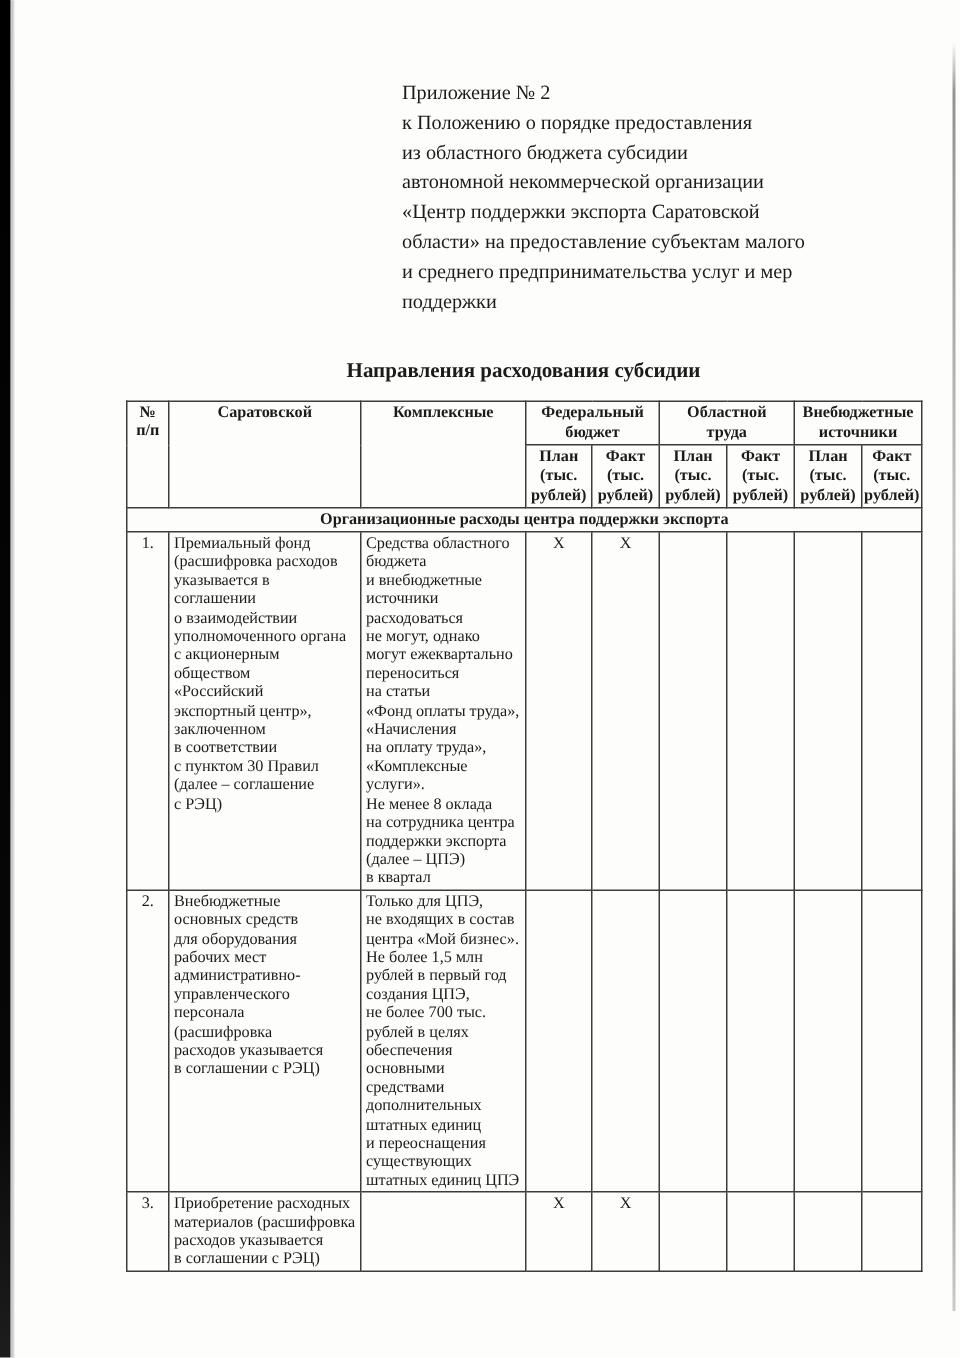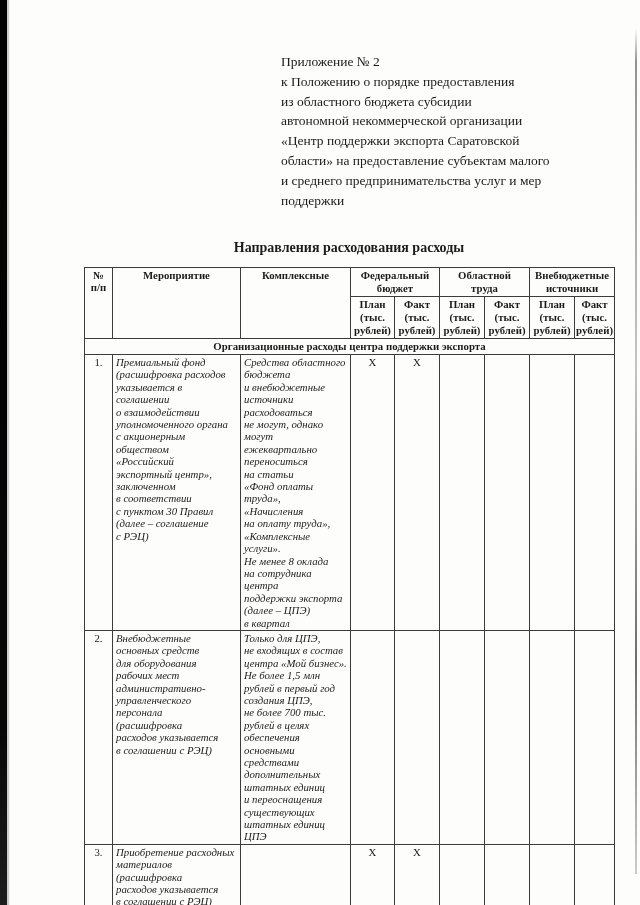--- a/index.html
+++ b/index.html
@@ -23,21 +23,21 @@
   .right-line {
     position: absolute; left: 635px; top: 28px;
     width: 2px; height: 846px;
     background: linear-gradient(to bottom,
       rgba(90,90,90,.0) 0%, rgba(90,90,90,.65) 4%,
       rgba(90,90,90,.35) 40%, rgba(60,60,60,.75) 75%,
       rgba(90,90,90,.3) 100%);
   }
 
   .appendix {
-    position: absolute; left: 281px; top: 52px; width: 345px;
+    position: absolute; left: 268px; top: 52px; width: 345px;
     font-size: 13.5px; line-height: 19.8px;
     white-space: pre-line;
   }
 
   .doc-title {
     position: absolute; left: 84px; top: 240px; width: 530px;
     text-align: center; font-weight: bold; font-size: 14px;
   }
 
   table.main {
@@ -49,59 +49,59 @@
     border: 1px solid #3c3c3c;
     vertical-align: top;
     padding: 1px 3px;
   }
   table.main th { font-weight: bold; text-align: center; padding: 1px 1px; }
   .pre { white-space: pre-line; }
   .group-th { line-height: 13px; white-space: pre-line; font-family: Liberation Serif, serif; }
   .sub-th { line-height: 13px; white-space: pre-line; margin-left: 20px; }
   .section-td { text-align: center; font-weight: bold; padding: 0 2px; line-height: 13px; }
   .cell-num { text-align: center; }
-  .cell-text { white-space: pre-line; padding-left: 4px; font-style: italic; }
+  .cell-text { white-space: pre-line; padding-left: 4px; }
   .cell-val { text-align: center; }
 </style>
 </head>
 <body>
 
 <div class="page">
 
   <div class="left-bar"></div>
   <div class="right-line"></div>
 
   <div class="appendix">Приложение № 2
 к Положению о порядке предоставления
 из областного бюджета субсидии
 автономной некоммерческой организации
 «Центр поддержки экспорта Саратовской
 области» на предоставление субъектам малого
 и среднего предпринимательства услуг и мер
 поддержки</div>
 
-  <div class="doc-title">Направления расходования расходы</div>
+  <div class="doc-title">Направления расходования субсидии</div>
 
   <table class="main">
     <colgroup>
       <col style="width:28px">
         <col style="width:128px">
         <col style="width:110px">
       <col style="width:44px">
         <col style="width:45px">
         <col style="width:45px">
       <col style="width:45px">
         <col style="width:45px">
         <col style="width:40px">
     </colgroup>
     <tbody>
       <tr>
         <th rowspan="2" class="pre">№
 п/п</th>
-        <th rowspan="2">Мероприятие</th>
+        <th rowspan="2">Саратовской</th>
         <th rowspan="2">Комплексные</th>
         <th colspan="2" class="group-th">Федеральный
 бюджет</th>
         <th colspan="2" class="group-th">Областной
 труда</th>
         <th colspan="2" class="group-th">Внебюджетные
 источники</th>
       </tr>
       <tr>
         <th class="sub-th">План

